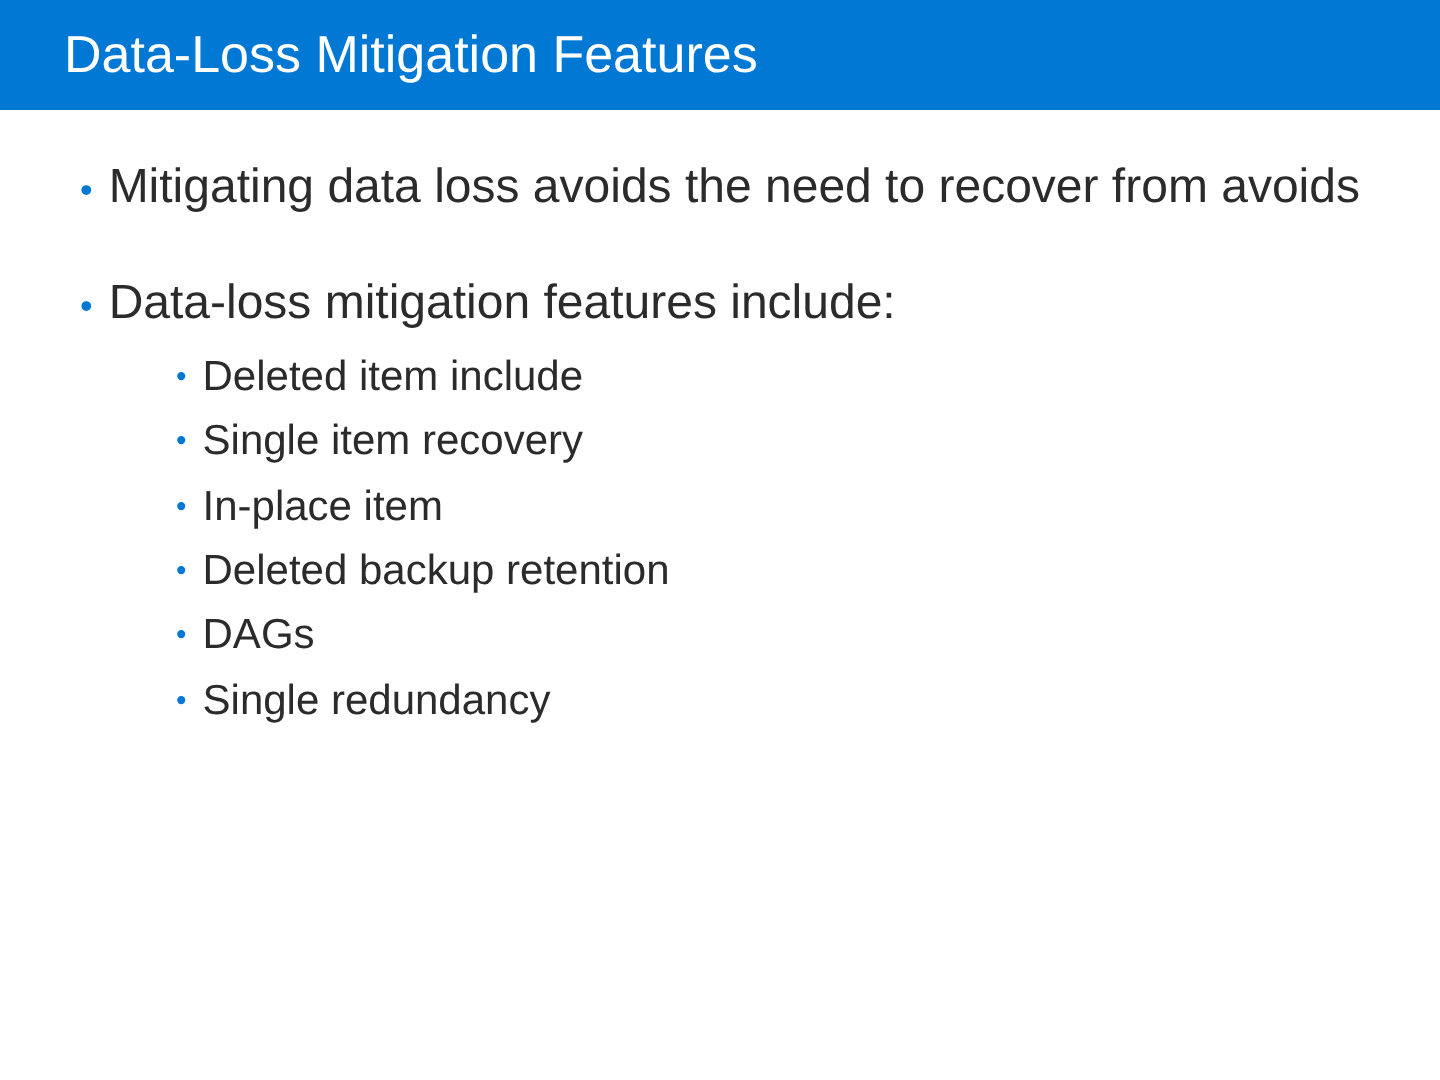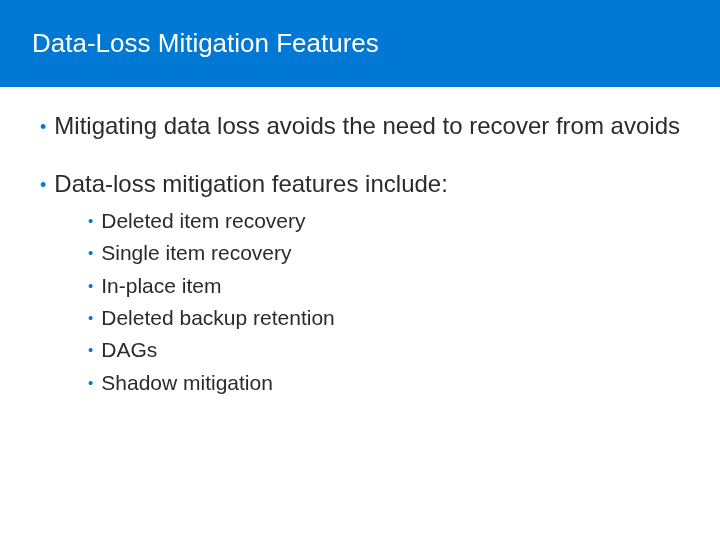--- a/index.html
+++ b/index.html
@@ -10,21 +10,21 @@
     body {
       width: 720px;
       height: 540px;
       font-family: 'Segoe UI', Arial, sans-serif;
       background: #ffffff;
       overflow: hidden;
     }
     .header-bar {
       background: #0078d4;
       color: #ffffff;
-      padding: 28px 24px;
+      padding: 12px 24px;
       font-size: 26px;
       font-weight: 300;
     }
     .header-text {
       margin-left: 8px;
     }
     .content {
       padding: 24px 40px;
       color: #2b2b2b;
     }
@@ -81,36 +81,36 @@
   </div>
 
   <div class="bullet-item">
     <span class="bullet-dot">•</span>
     <span class="bullet-text">Data-loss mitigation features include:</span>
   </div>
 
   <div class="sub-list">
     <div class="sub-bullet-item">
       <span class="sub-bullet-dot">•</span>
-      <span class="sub-bullet-text">Deleted item recovery</span>
+      <span class="sub-bullet-text">Deleted item include</span>
     </div>
     <div class="sub-bullet-item">
       <span class="sub-bullet-dot">•</span>
       <span class="sub-bullet-text">Single item recovery</span>
     </div>
     <div class="sub-bullet-item">
       <span class="sub-bullet-dot">•</span>
       <span class="sub-bullet-text">In-place item</span>
     </div>
     <div class="sub-bullet-item">
       <span class="sub-bullet-dot">•</span>
       <span class="sub-bullet-text">Deleted backup retention</span>
     </div>
     <div class="sub-bullet-item">
       <span class="sub-bullet-dot">•</span>
       <span class="sub-bullet-text">DAGs</span>
     </div>
     <div class="sub-bullet-item">
       <span class="sub-bullet-dot">•</span>
-      <span class="sub-bullet-text">Shadow mitigation</span>
+      <span class="sub-bullet-text">Single redundancy</span>
     </div>
   </div>
 </div>
 
 </body></html>

